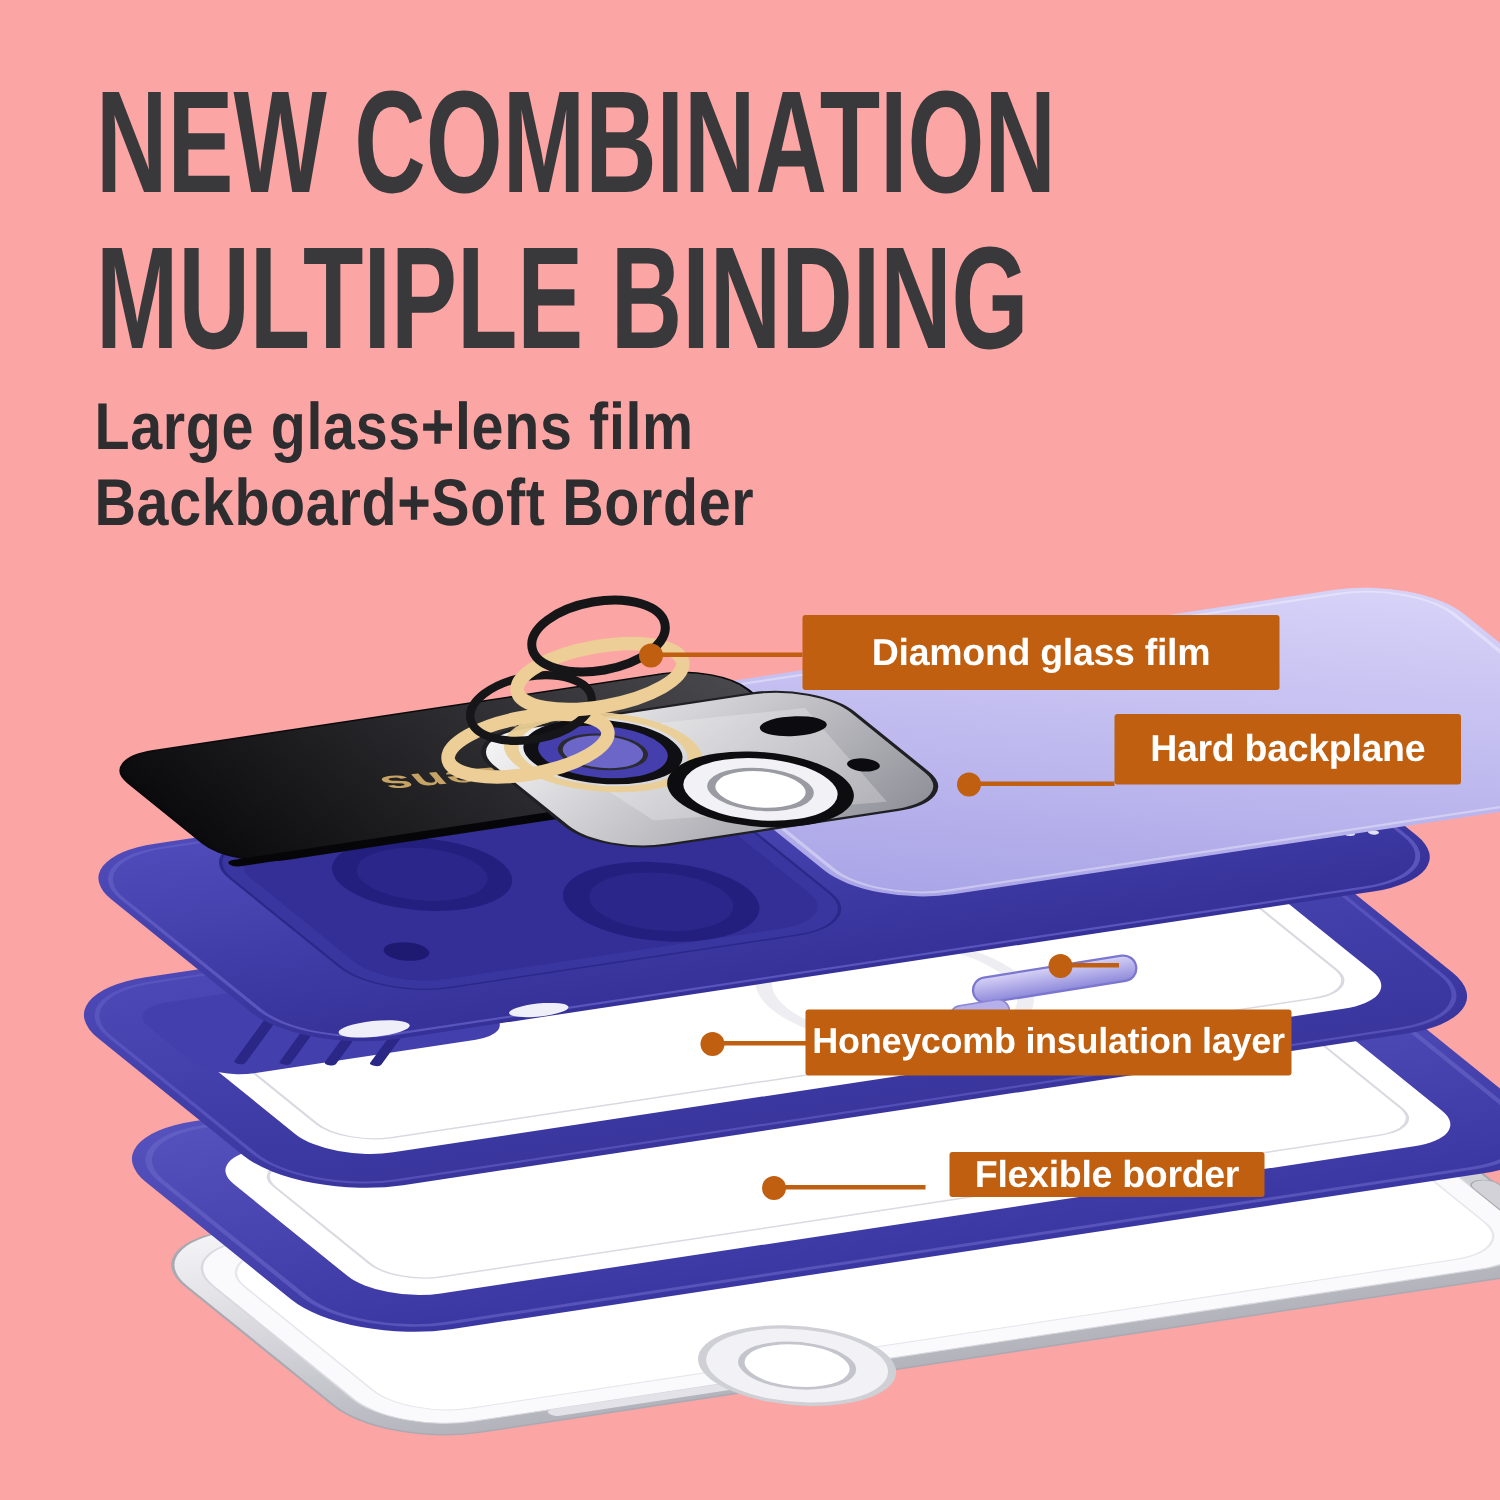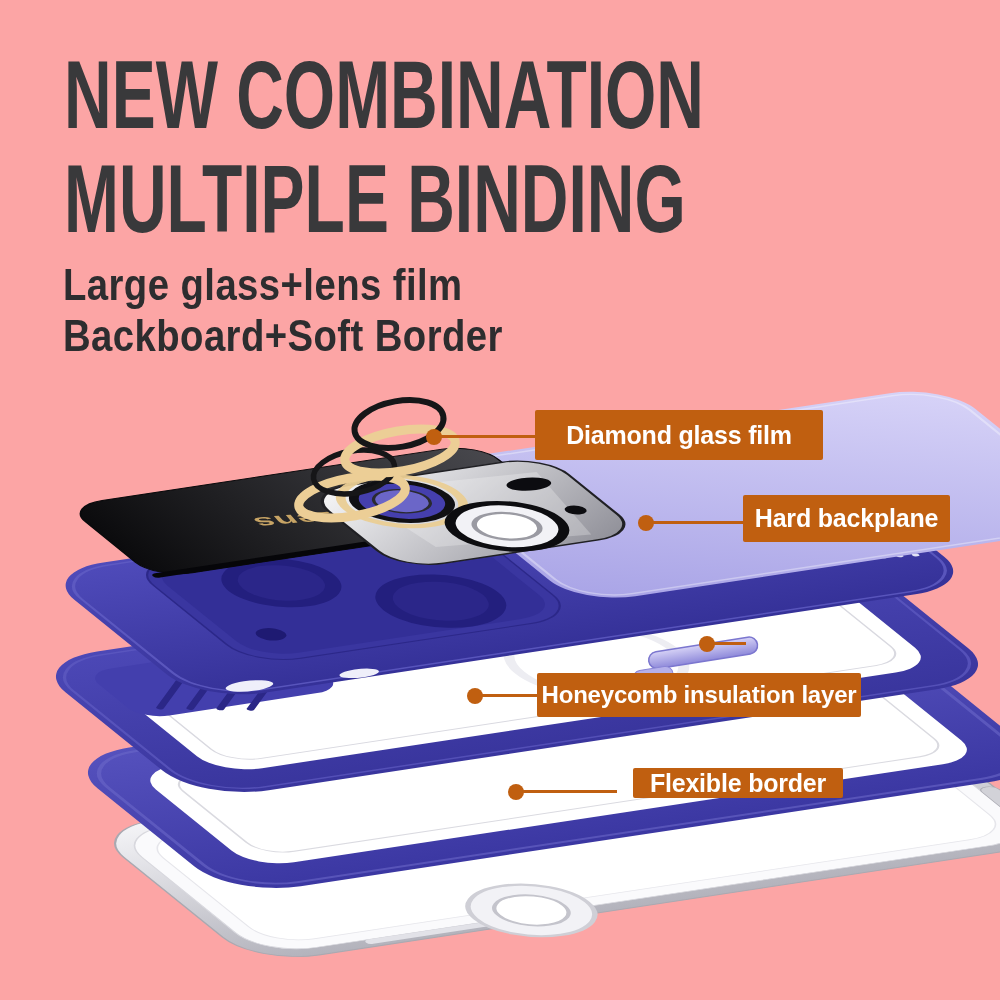--- a/index.html
+++ b/index.html
@@ -165,25 +165,25 @@
     <g fill="none">
       <ellipse cx="352" cy="497" rx="54" ry="19" stroke="#ecce96" stroke-width="9" transform="rotate(-10 352 497)"></ellipse>
       <ellipse cx="354" cy="472" rx="41" ry="21" stroke="#161618" stroke-width="5.5" transform="rotate(-10 354 472)"></ellipse>
       <ellipse cx="400" cy="451" rx="56" ry="20" stroke="#ecce96" stroke-width="9" transform="rotate(-10 400 451)"></ellipse>
       <ellipse cx="399" cy="424" rx="45" ry="23" stroke="#161618" stroke-width="6" transform="rotate(-10 399 424)"></ellipse>
     </g>
   </svg>
 
   <div class="dot" style="left:426px;top:429px"></div>
   <div class="leader" style="left:434px;top:435px;width:101px"></div>
-  <div class="box" style="left:535px;top:410px;width:288px;height:50px">Diamond glass film</div>
+  <div class="box" style="left:535px;top:410px;width:318px;height:50px">Diamond glass film</div>
 
   <div class="dot" style="left:638px;top:515px"></div>
   <div class="leader" style="left:646px;top:521px;width:97px"></div>
-  <div class="box" style="left:743px;top:495px;width:207px;height:47px">Hard backplane</div>
+  <div class="box" style="left:743px;top:476px;width:231px;height:47px">Hard backplane</div>
 
   <div class="dot" style="left:699px;top:636px"></div>
   <div class="leader" style="left:707px;top:642px;width:39px"></div>
 
   <div class="dot" style="left:467px;top:688px"></div>
   <div class="leader" style="left:475px;top:694px;width:96px"></div>
   <div class="box" style="left:537px;top:673px;width:324px;height:44px;font-size:24px">Honeycomb insulation layer</div>
 
   <div class="dot" style="left:508px;top:784px"></div>
   <div class="leader" style="left:516px;top:790px;width:101px"></div>

